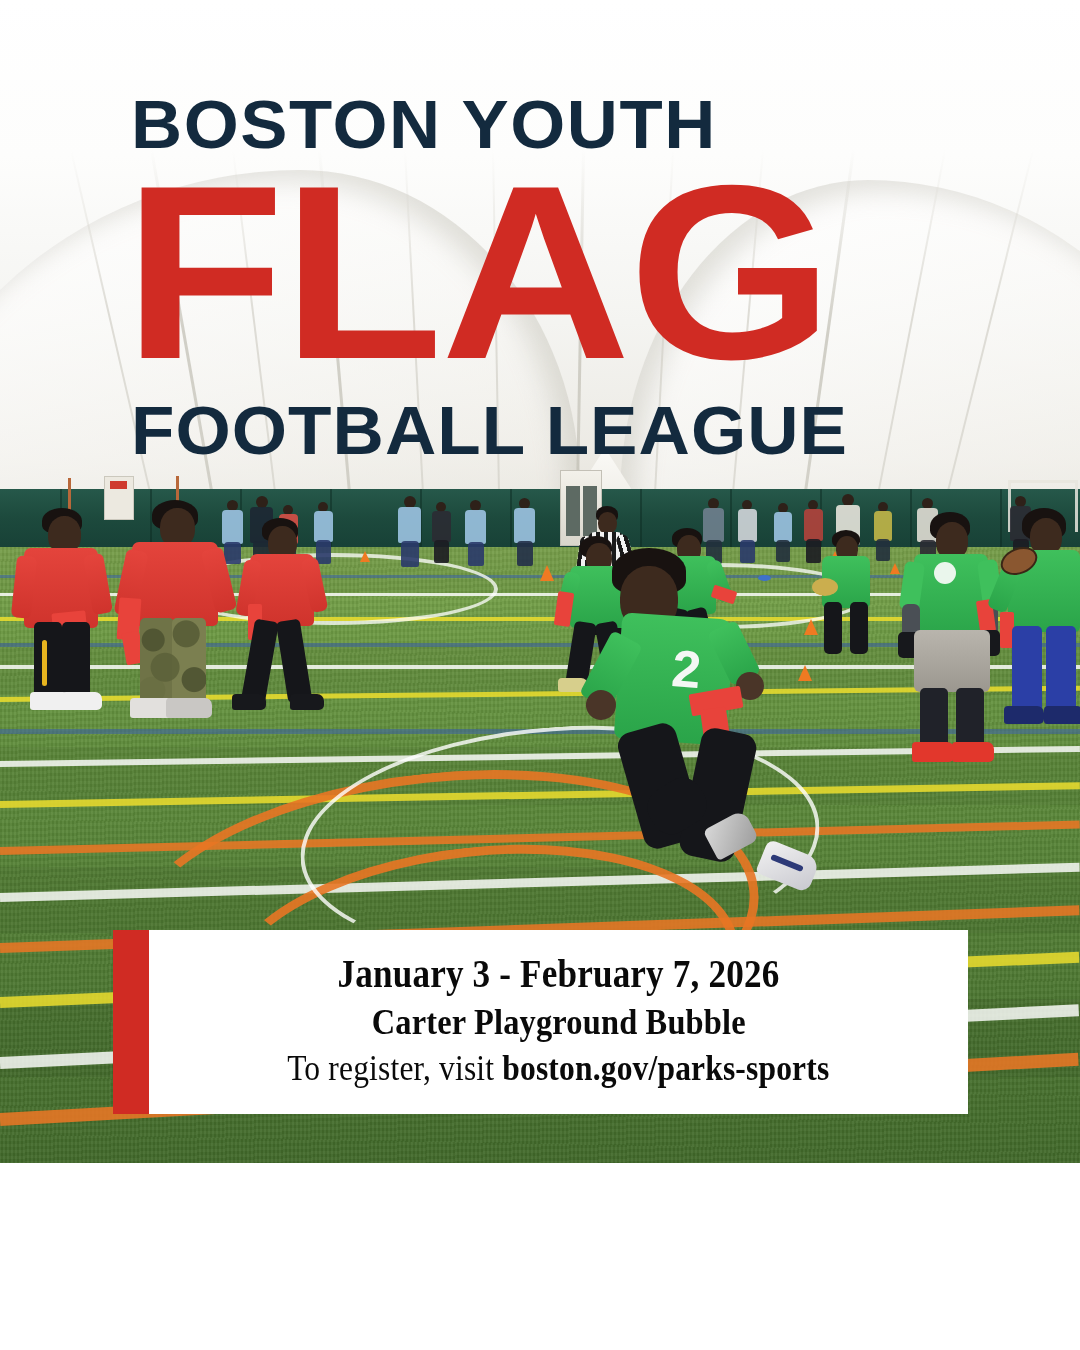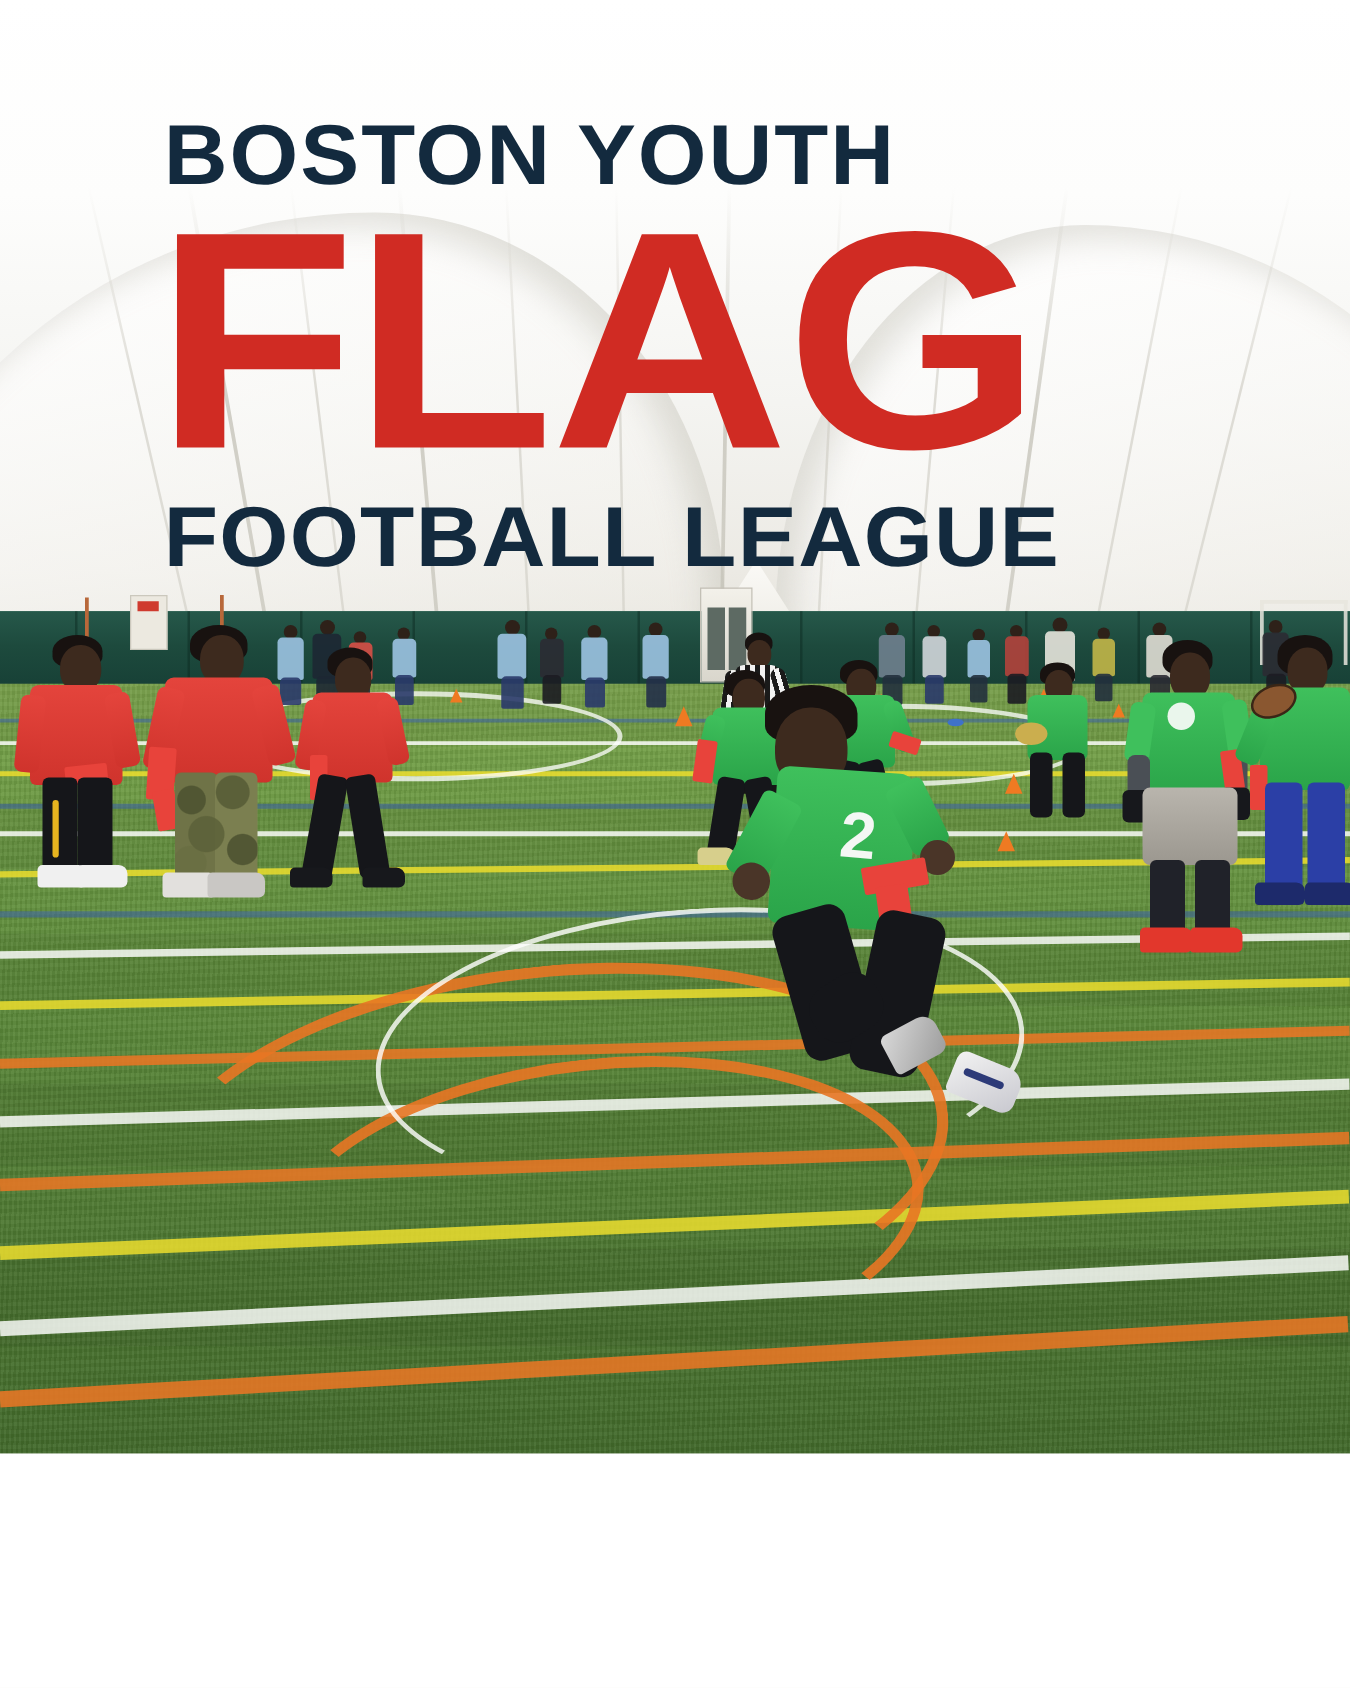--- a/index.html
+++ b/index.html
@@ -520,20 +520,28 @@
       <div style="position:absolute;left:812px;top:578px;width:26px;height:18px;border-radius:50%;background:#cbae4e;"></div>
     </div>
   </div>
 
   <div class="title-wrap">
     <div class="t-line1">BOSTON YOUTH</div>
     <div class="t-flag">FLAG</div>
     <div class="t-line3">FOOTBALL LEAGUE</div>
   </div>
 
+  <div class="infobox">
+    <div class="info-bar"></div>
+    <div class="info-body">
+      <div class="info-dates">January 3 - February 7, 2026</div>
+      <div class="info-place">Carter Playground Bubble</div>
+      <div class="info-reg"><span>To register, visit </span><b>boston.gov/parks-sports</b></div>
+    </div>
+  </div>
 
   <div class="footer"></div>
 
   <div class="cob">
     <span class="cob-city">CITY</span>
     <span class="cob-of">of</span>
     <span class="cob-boston-wrap">
       <span class="cob-boston">BOSTON</span>
       <span class="cob-rule"></span>
     </span>

